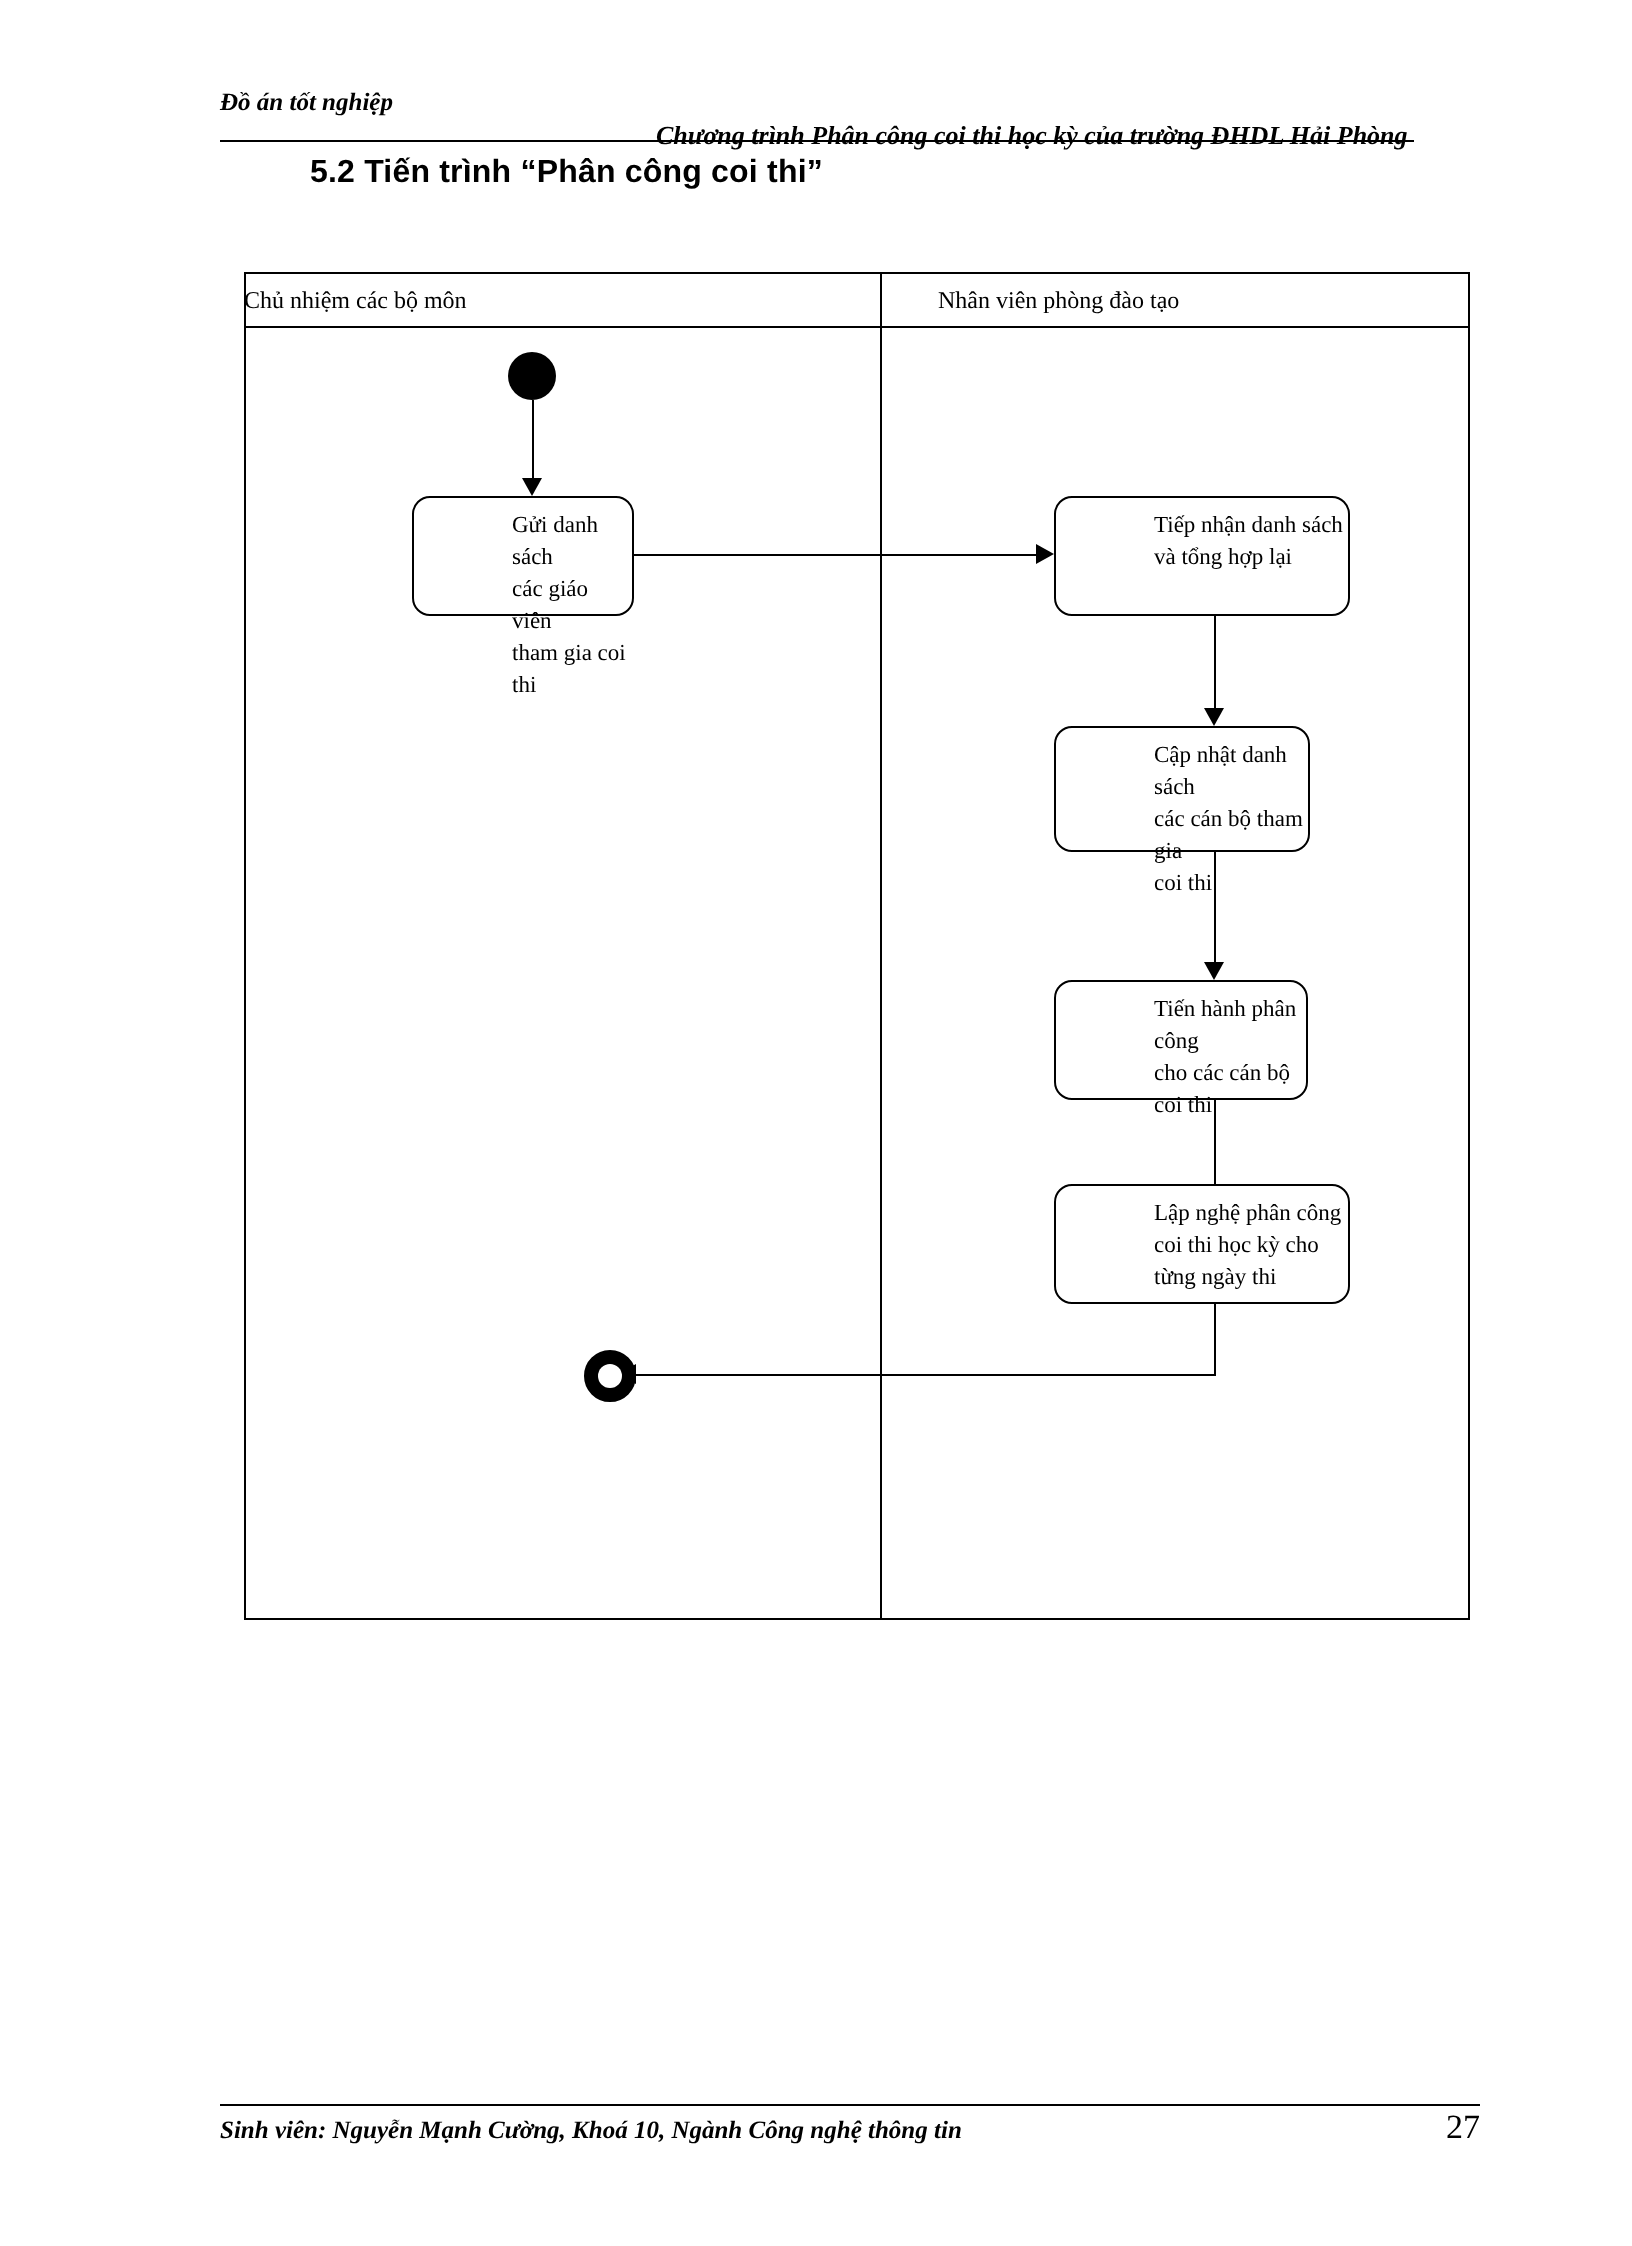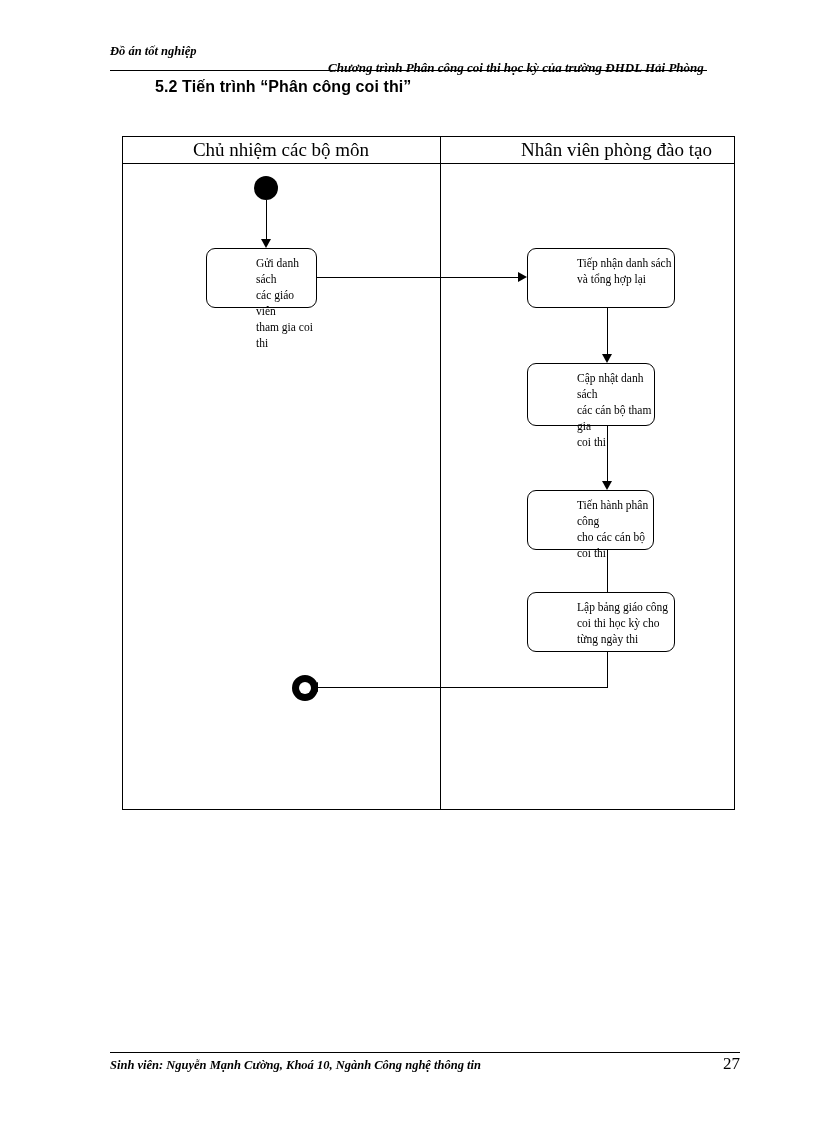--- a/index.html
+++ b/index.html
@@ -91,22 +91,22 @@
     top: 0;
     width: 0;
     height: 674px;
     border-left: 1.5px solid #000;
   }
   .lane-title {
     position: absolute;
     top: 4px;
     height: 20px;
     line-height: 20px;
-    text-align: center;
-    font-size: 19px;
+    text-align: left;
+    font-size: 12px;
     white-space: nowrap;
   }
   .lane-title.left  { left: 0;    width: 318px; }
   .lane-title.right { left: 318px; width: 295px; padding-left: 29px; }
 
   
   .node {
     position: absolute;
     border: 1.4px solid #000;
     border-radius: 9px;
@@ -254,21 +254,21 @@
 
   <div class="node" style="left:405px; top:354px; width:127px; height:60px;">
     <span class="node-text">Tiến hành phân công
 cho các cán bộ coi thi</span>
   </div>
 
   <div class="conn-v" style="left:485px; top:414px; height:43px;"></div>
   <div class="arrow-down" style="left:479.5px; top:456px;"></div>
 
   <div class="node" style="left:405px; top:456px; width:148px; height:60px;">
-    <span class="node-text">Lập bảng giáo công
+    <span class="node-text">Lập nghệ phân công
 coi thi học kỳ cho
 từng ngày thi</span>
   </div>
 
   <div class="conn-v" style="left:485px; top:516px; height:36px;"></div>
   <div class="conn-h" style="left:196px; top:551px; width:290px;"></div>
   <div class="arrow-left" style="left:187px; top:546px;"></div>
 
   <div class="end-node" style="left:170px; top:539px;">
     <span class="end-inner"></span>

